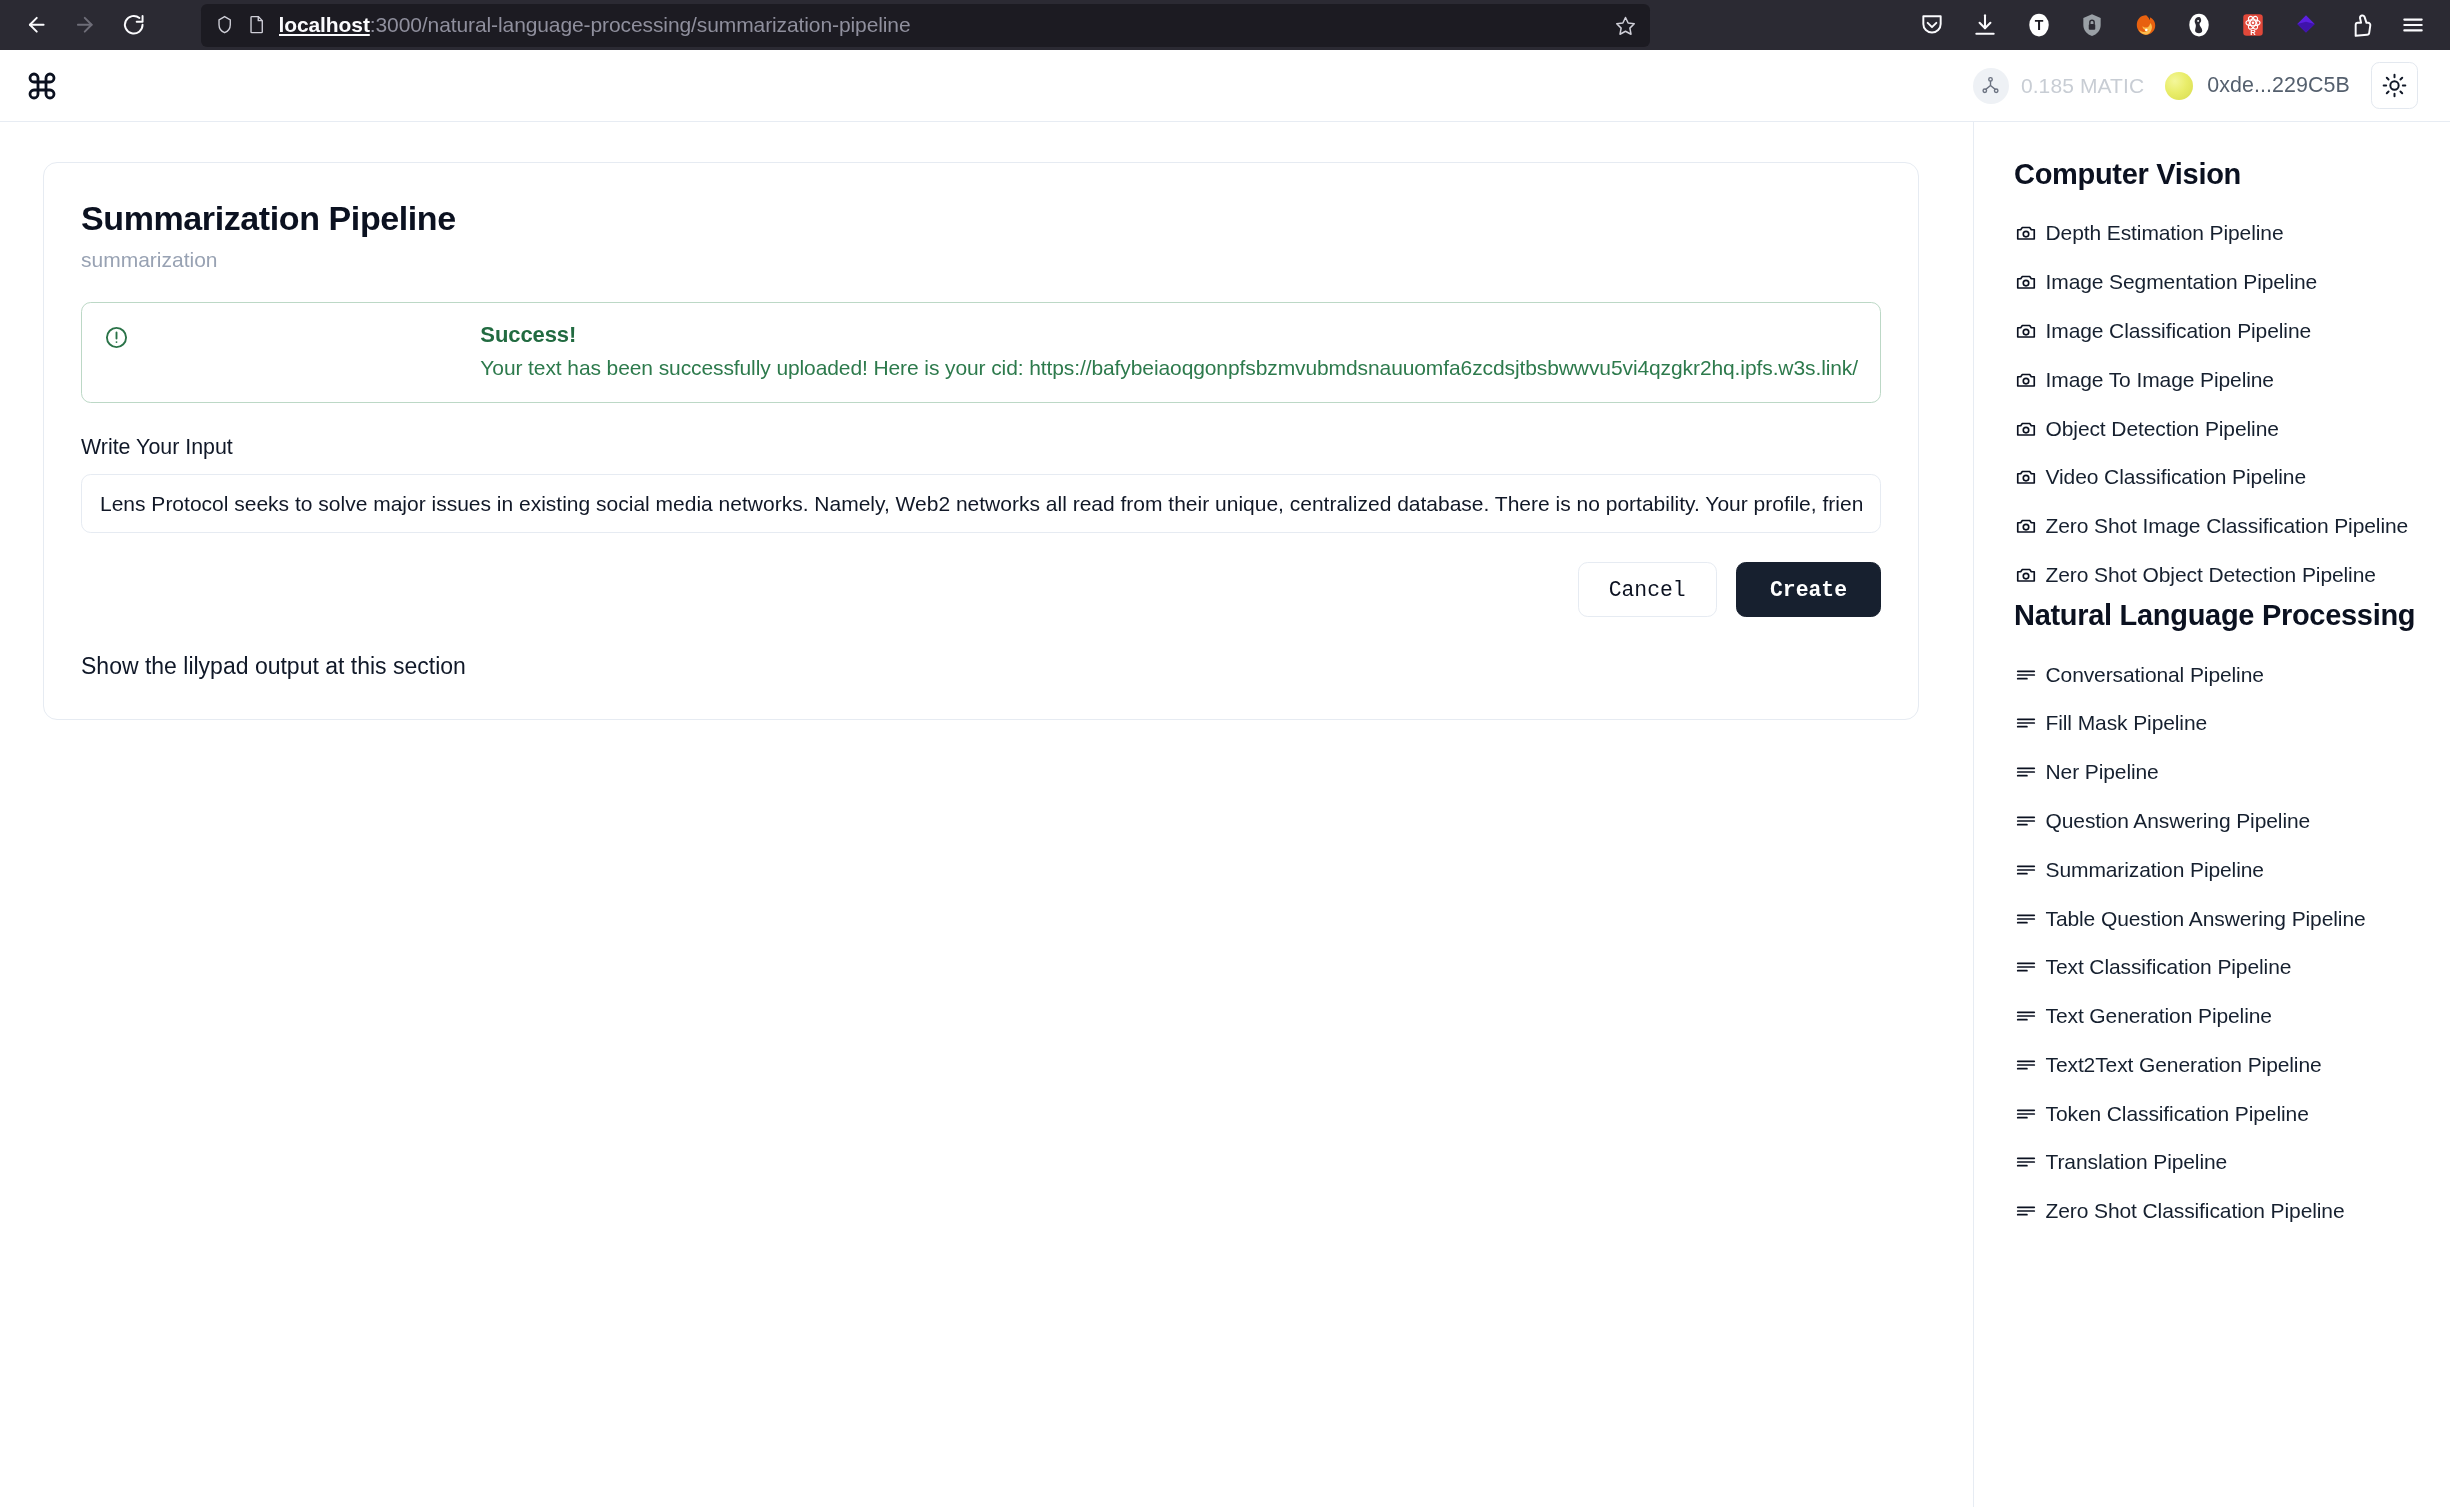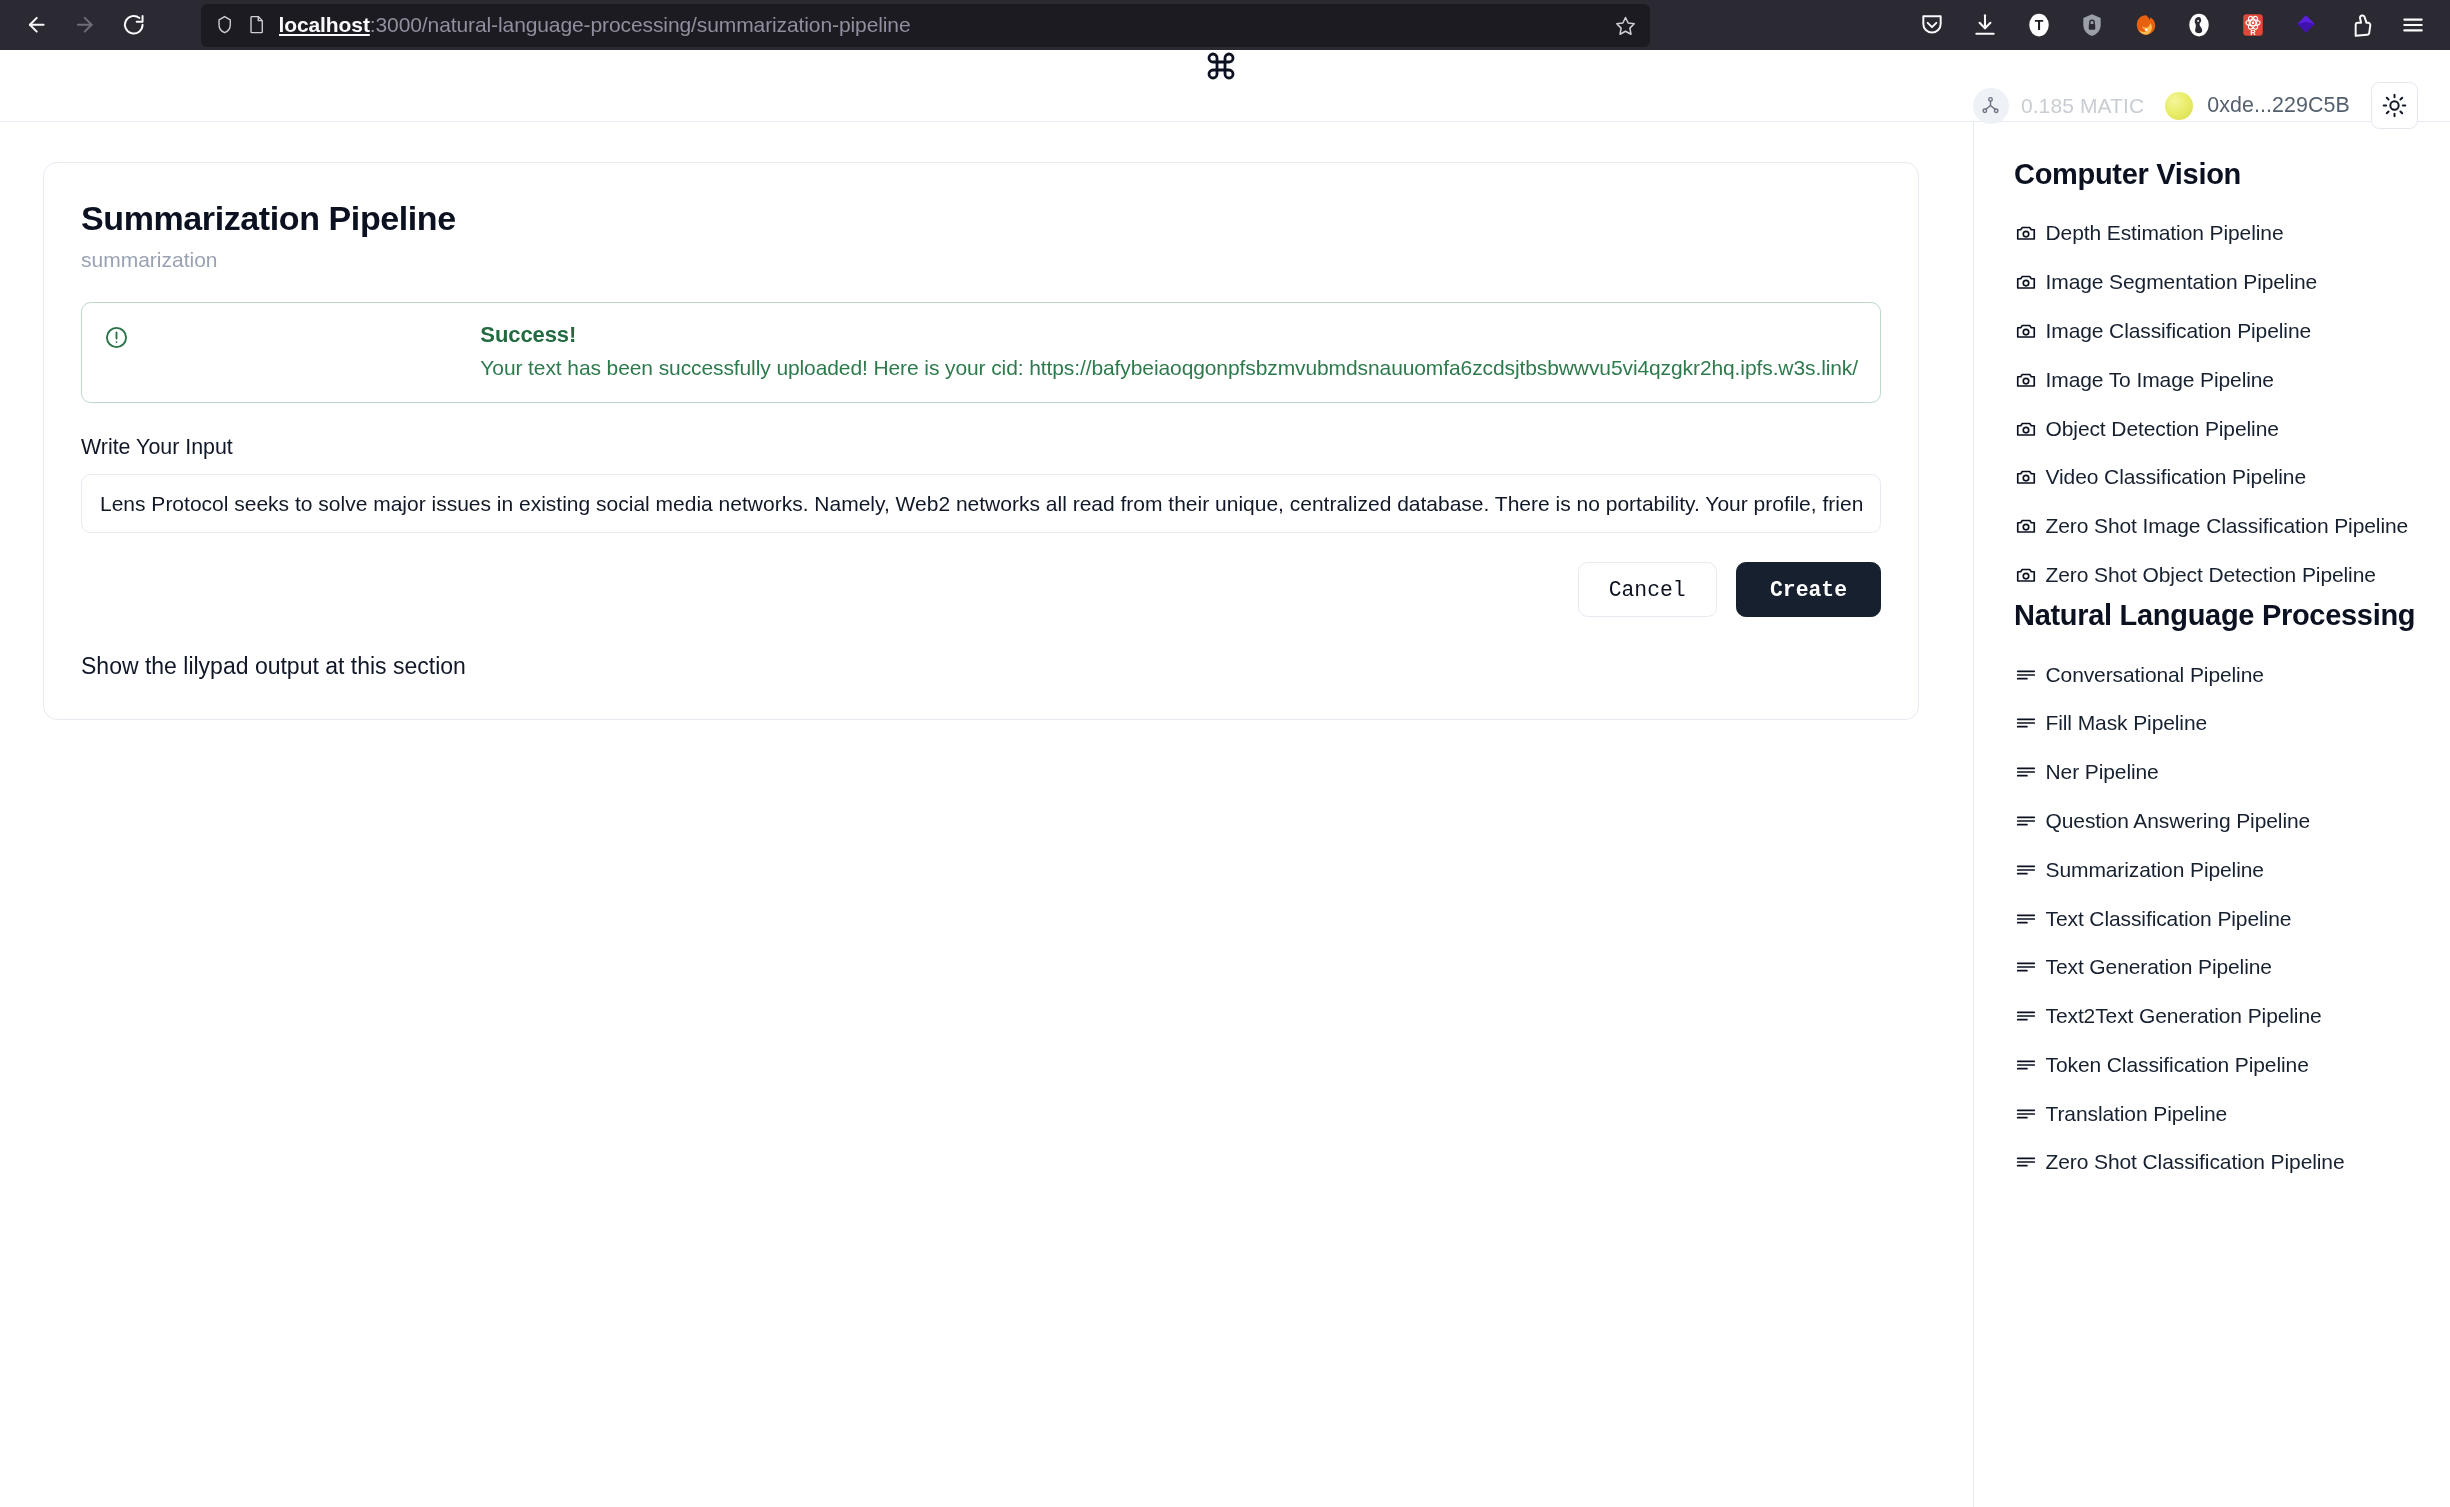--- a/index.html
+++ b/index.html
@@ -64,21 +64,20 @@
   .cicon svg { width: 26px; height: 26px; }
 
   
   .app-header {
     height: 72px;
     background: #ffffff;
     border-bottom: 0.7px solid #e7ecf3;
     display: flex;
     align-items: center;
     padding: 0 32px 0 23.5px;
-    flex-direction: column;
   }
   .app-logo { width: 37px; height: 37px; color: #0b1120; display:flex; align-items:center; justify-content:center; }
   .app-logo svg { width: 32px; height: 32px; }
 
   .header-right {
     margin-left: auto;
     display: flex;
     align-items: center;
     gap: 21px;
   }
@@ -568,20 +567,30 @@
         <span class="lbl">Summarization Pipeline</span>
       </div>
       <div class="side-item">
         <span class="ico">
             <svg viewBox="0 0 24 24" fill="none" stroke="currentColor" stroke-width="1.9" stroke-linecap="round">
               <line x1="3" y1="8" x2="21" y2="8"></line>
               <line x1="3" y1="12" x2="21" y2="12"></line>
               <line x1="3" y1="16" x2="13" y2="16"></line>
             </svg>
           </span>
+        <span class="lbl">Table Question Answering Pipeline</span>
+      </div>
+      <div class="side-item">
+        <span class="ico">
+            <svg viewBox="0 0 24 24" fill="none" stroke="currentColor" stroke-width="1.9" stroke-linecap="round">
+              <line x1="3" y1="8" x2="21" y2="8"></line>
+              <line x1="3" y1="12" x2="21" y2="12"></line>
+              <line x1="3" y1="16" x2="13" y2="16"></line>
+            </svg>
+          </span>
         <span class="lbl">Text Classification Pipeline</span>
       </div>
       <div class="side-item">
         <span class="ico">
             <svg viewBox="0 0 24 24" fill="none" stroke="currentColor" stroke-width="1.9" stroke-linecap="round">
               <line x1="3" y1="8" x2="21" y2="8"></line>
               <line x1="3" y1="12" x2="21" y2="12"></line>
               <line x1="3" y1="16" x2="13" y2="16"></line>
             </svg>
           </span>

